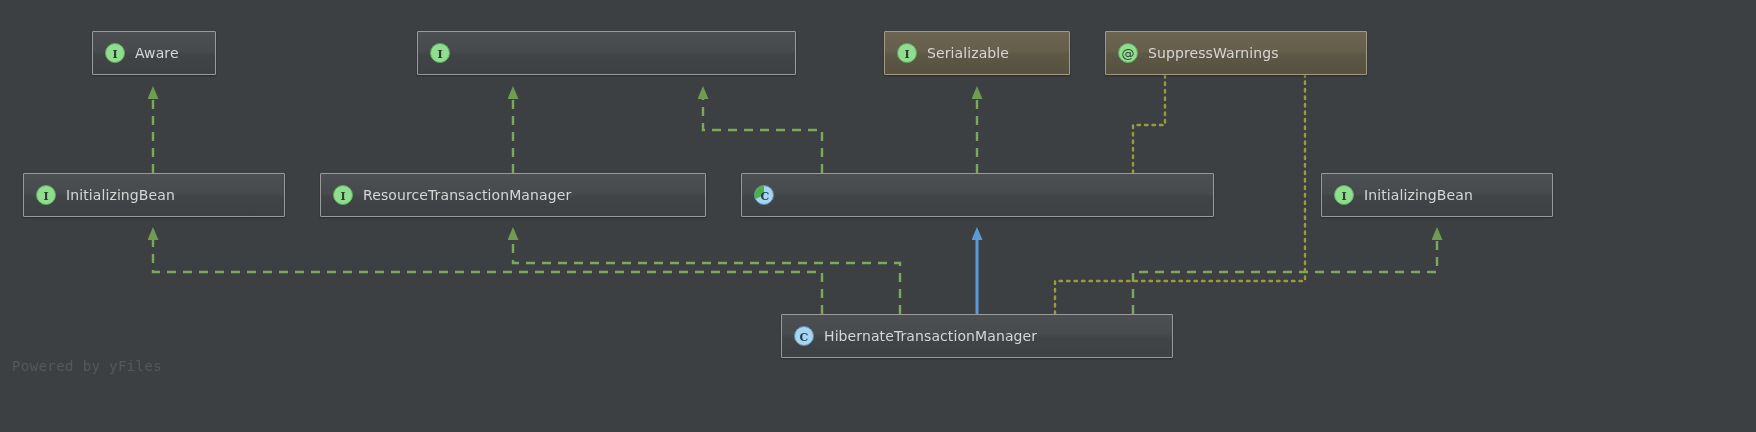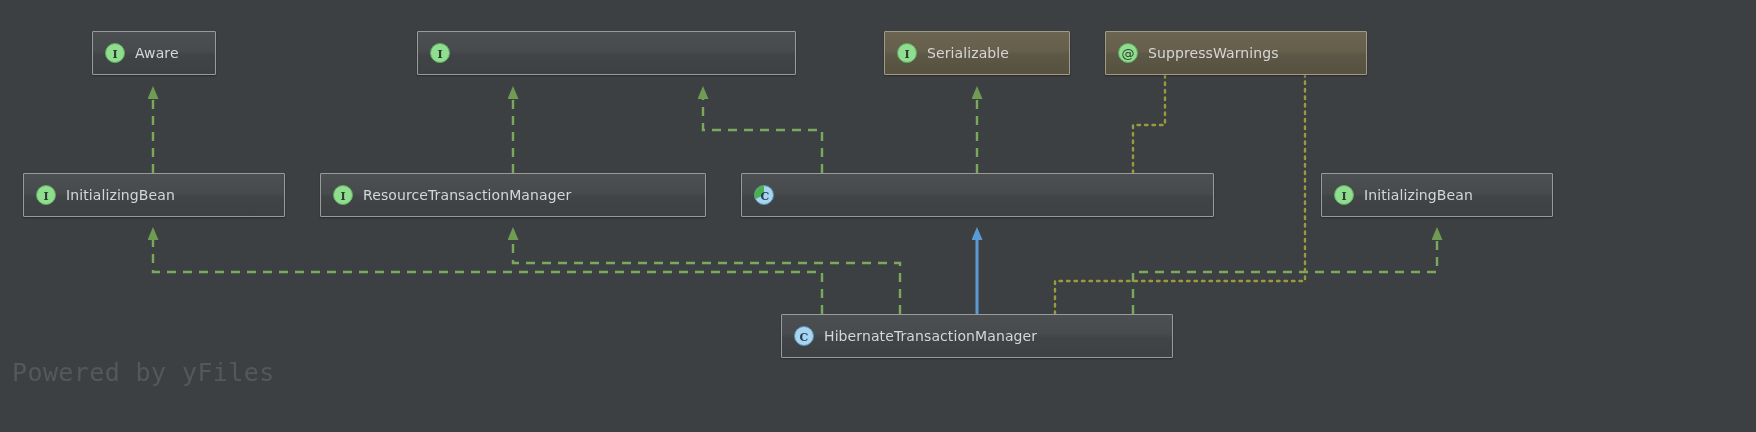--- a/index.html
+++ b/index.html
@@ -51,21 +51,21 @@
     margin-right: 9px;
     flex: 0 0 auto;
     position: relative;
   }
   .icon svg { display: block; }
   .watermark {
     position: absolute;
     left: 12px;
     top: 358px;
     color: #54585b;
-    font-size: 25px;
+    font-size: 14px;
     font-family: "DejaVu Sans Mono", monospace;
     letter-spacing: 0.4px;
     z-index: 2;
   }
 </style>
 </head>
 <body>
 
 <div id="canvas">
 

